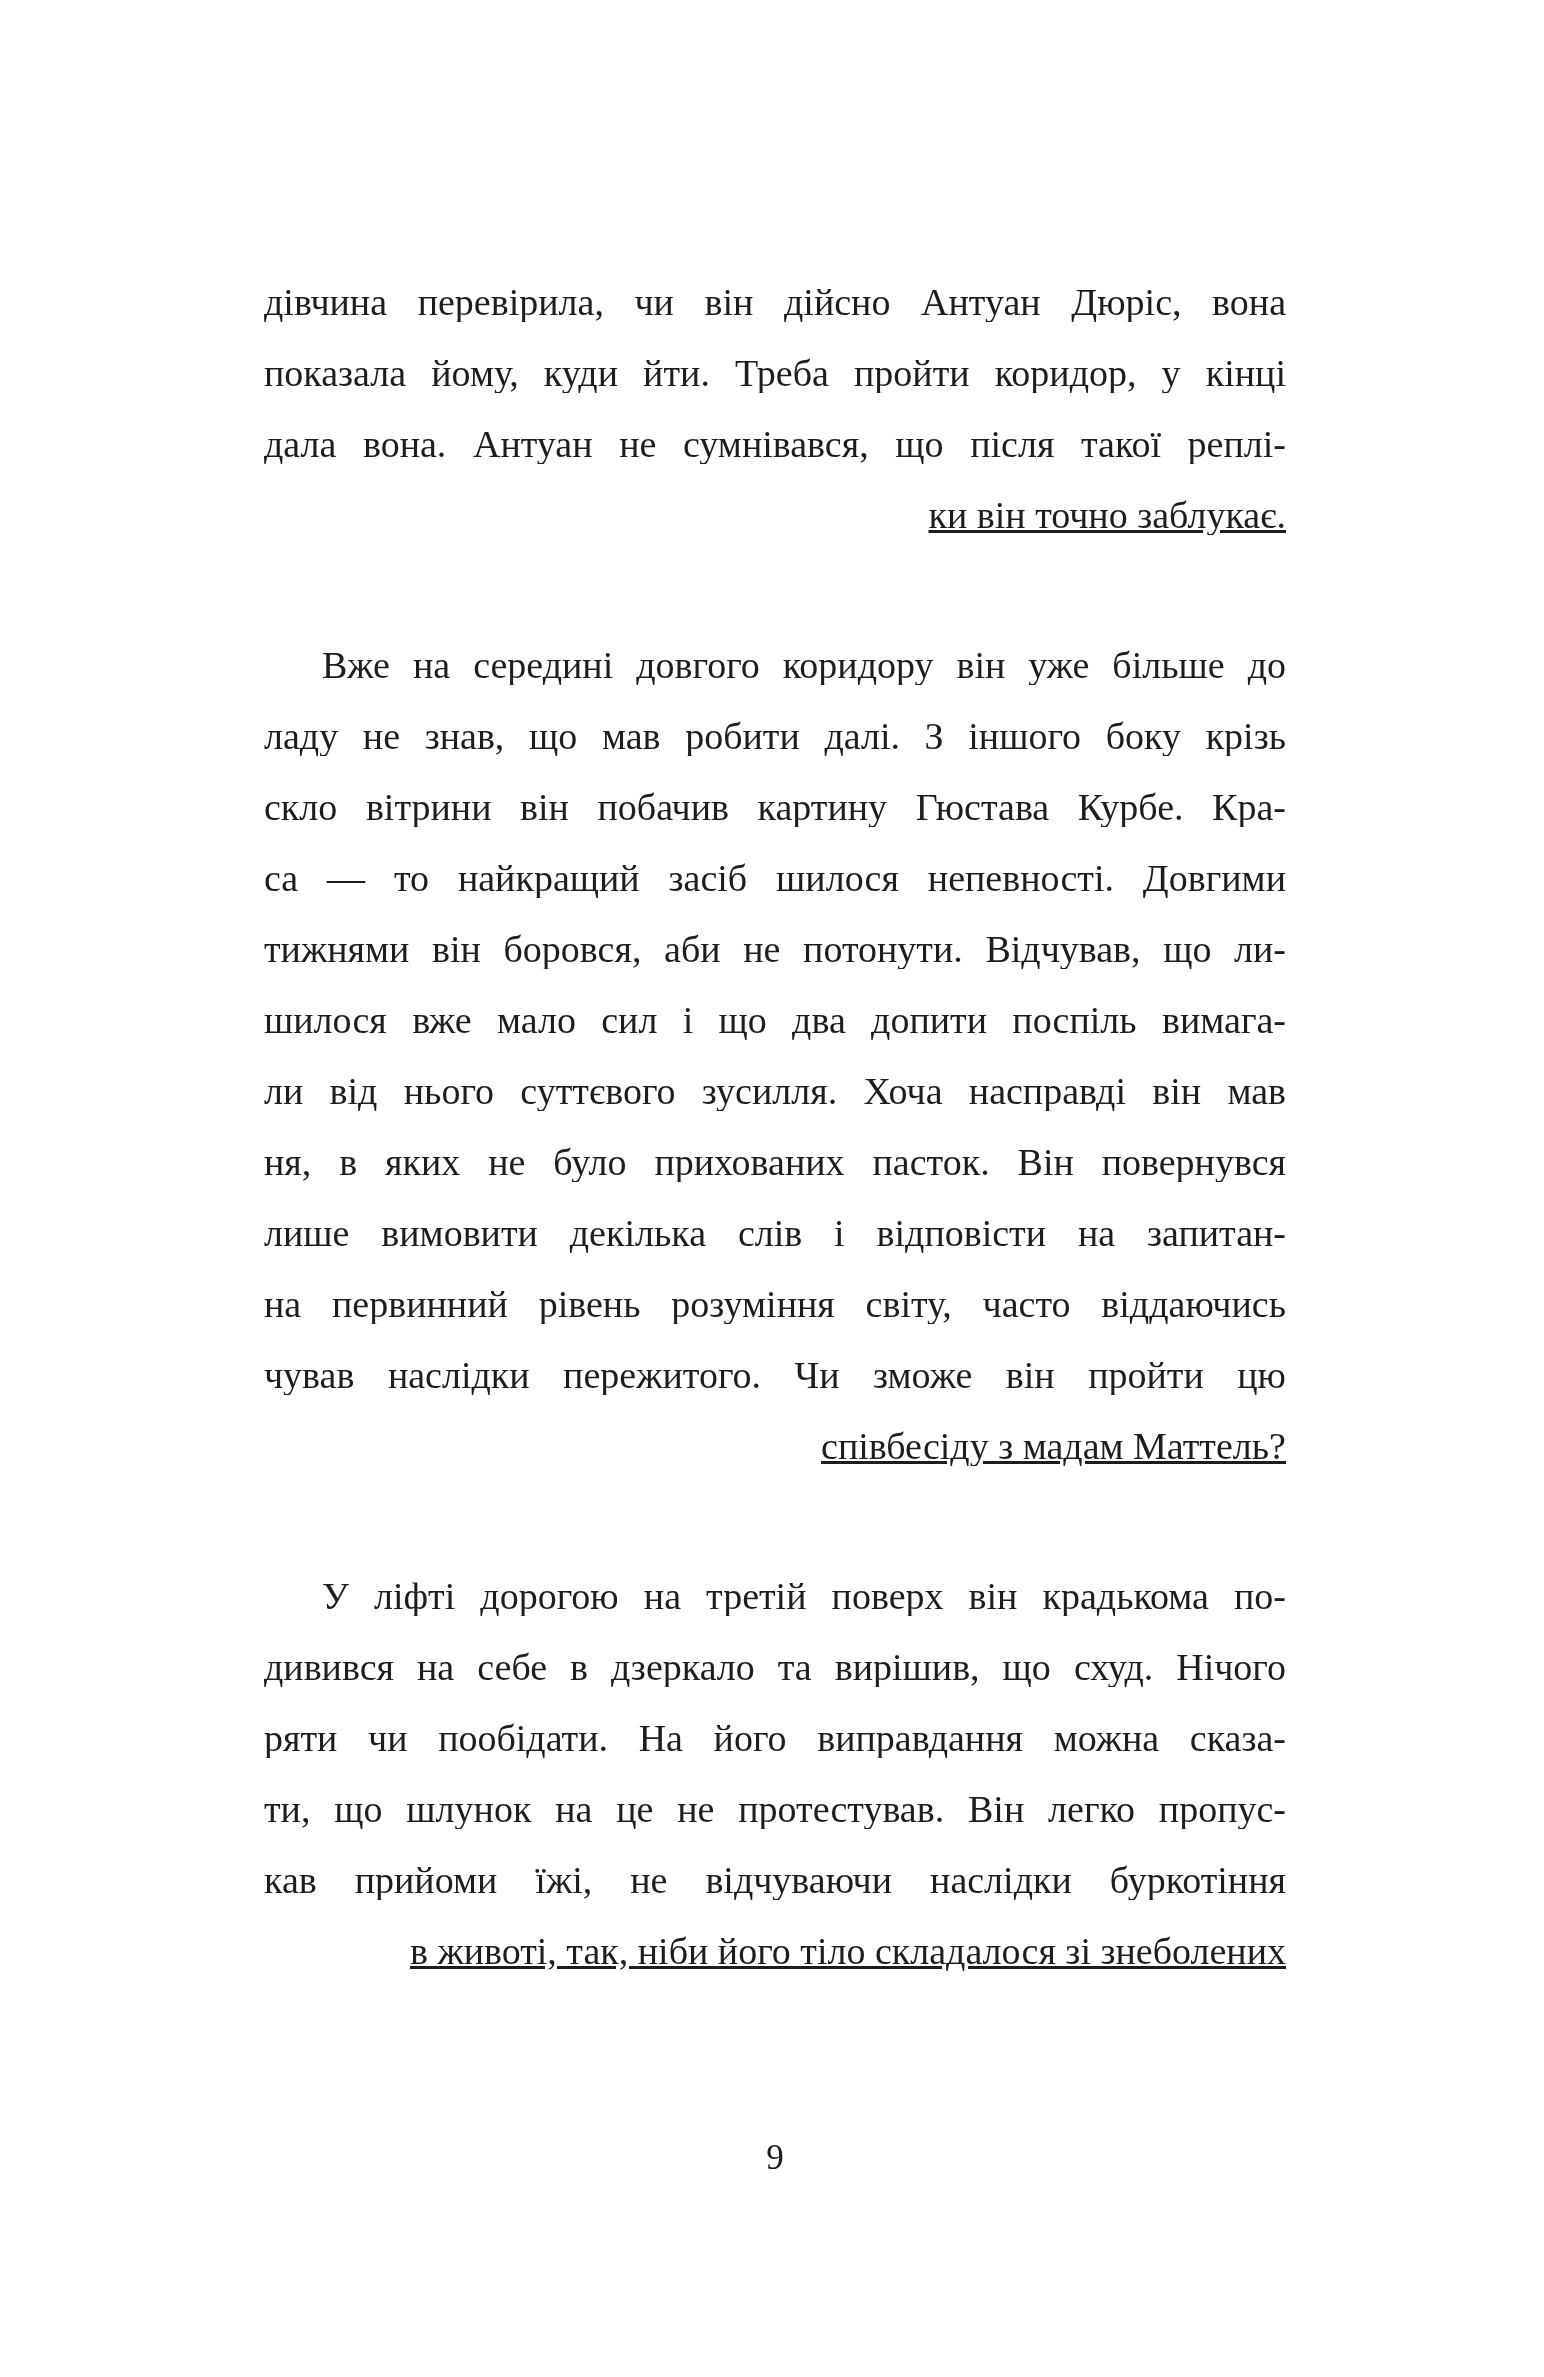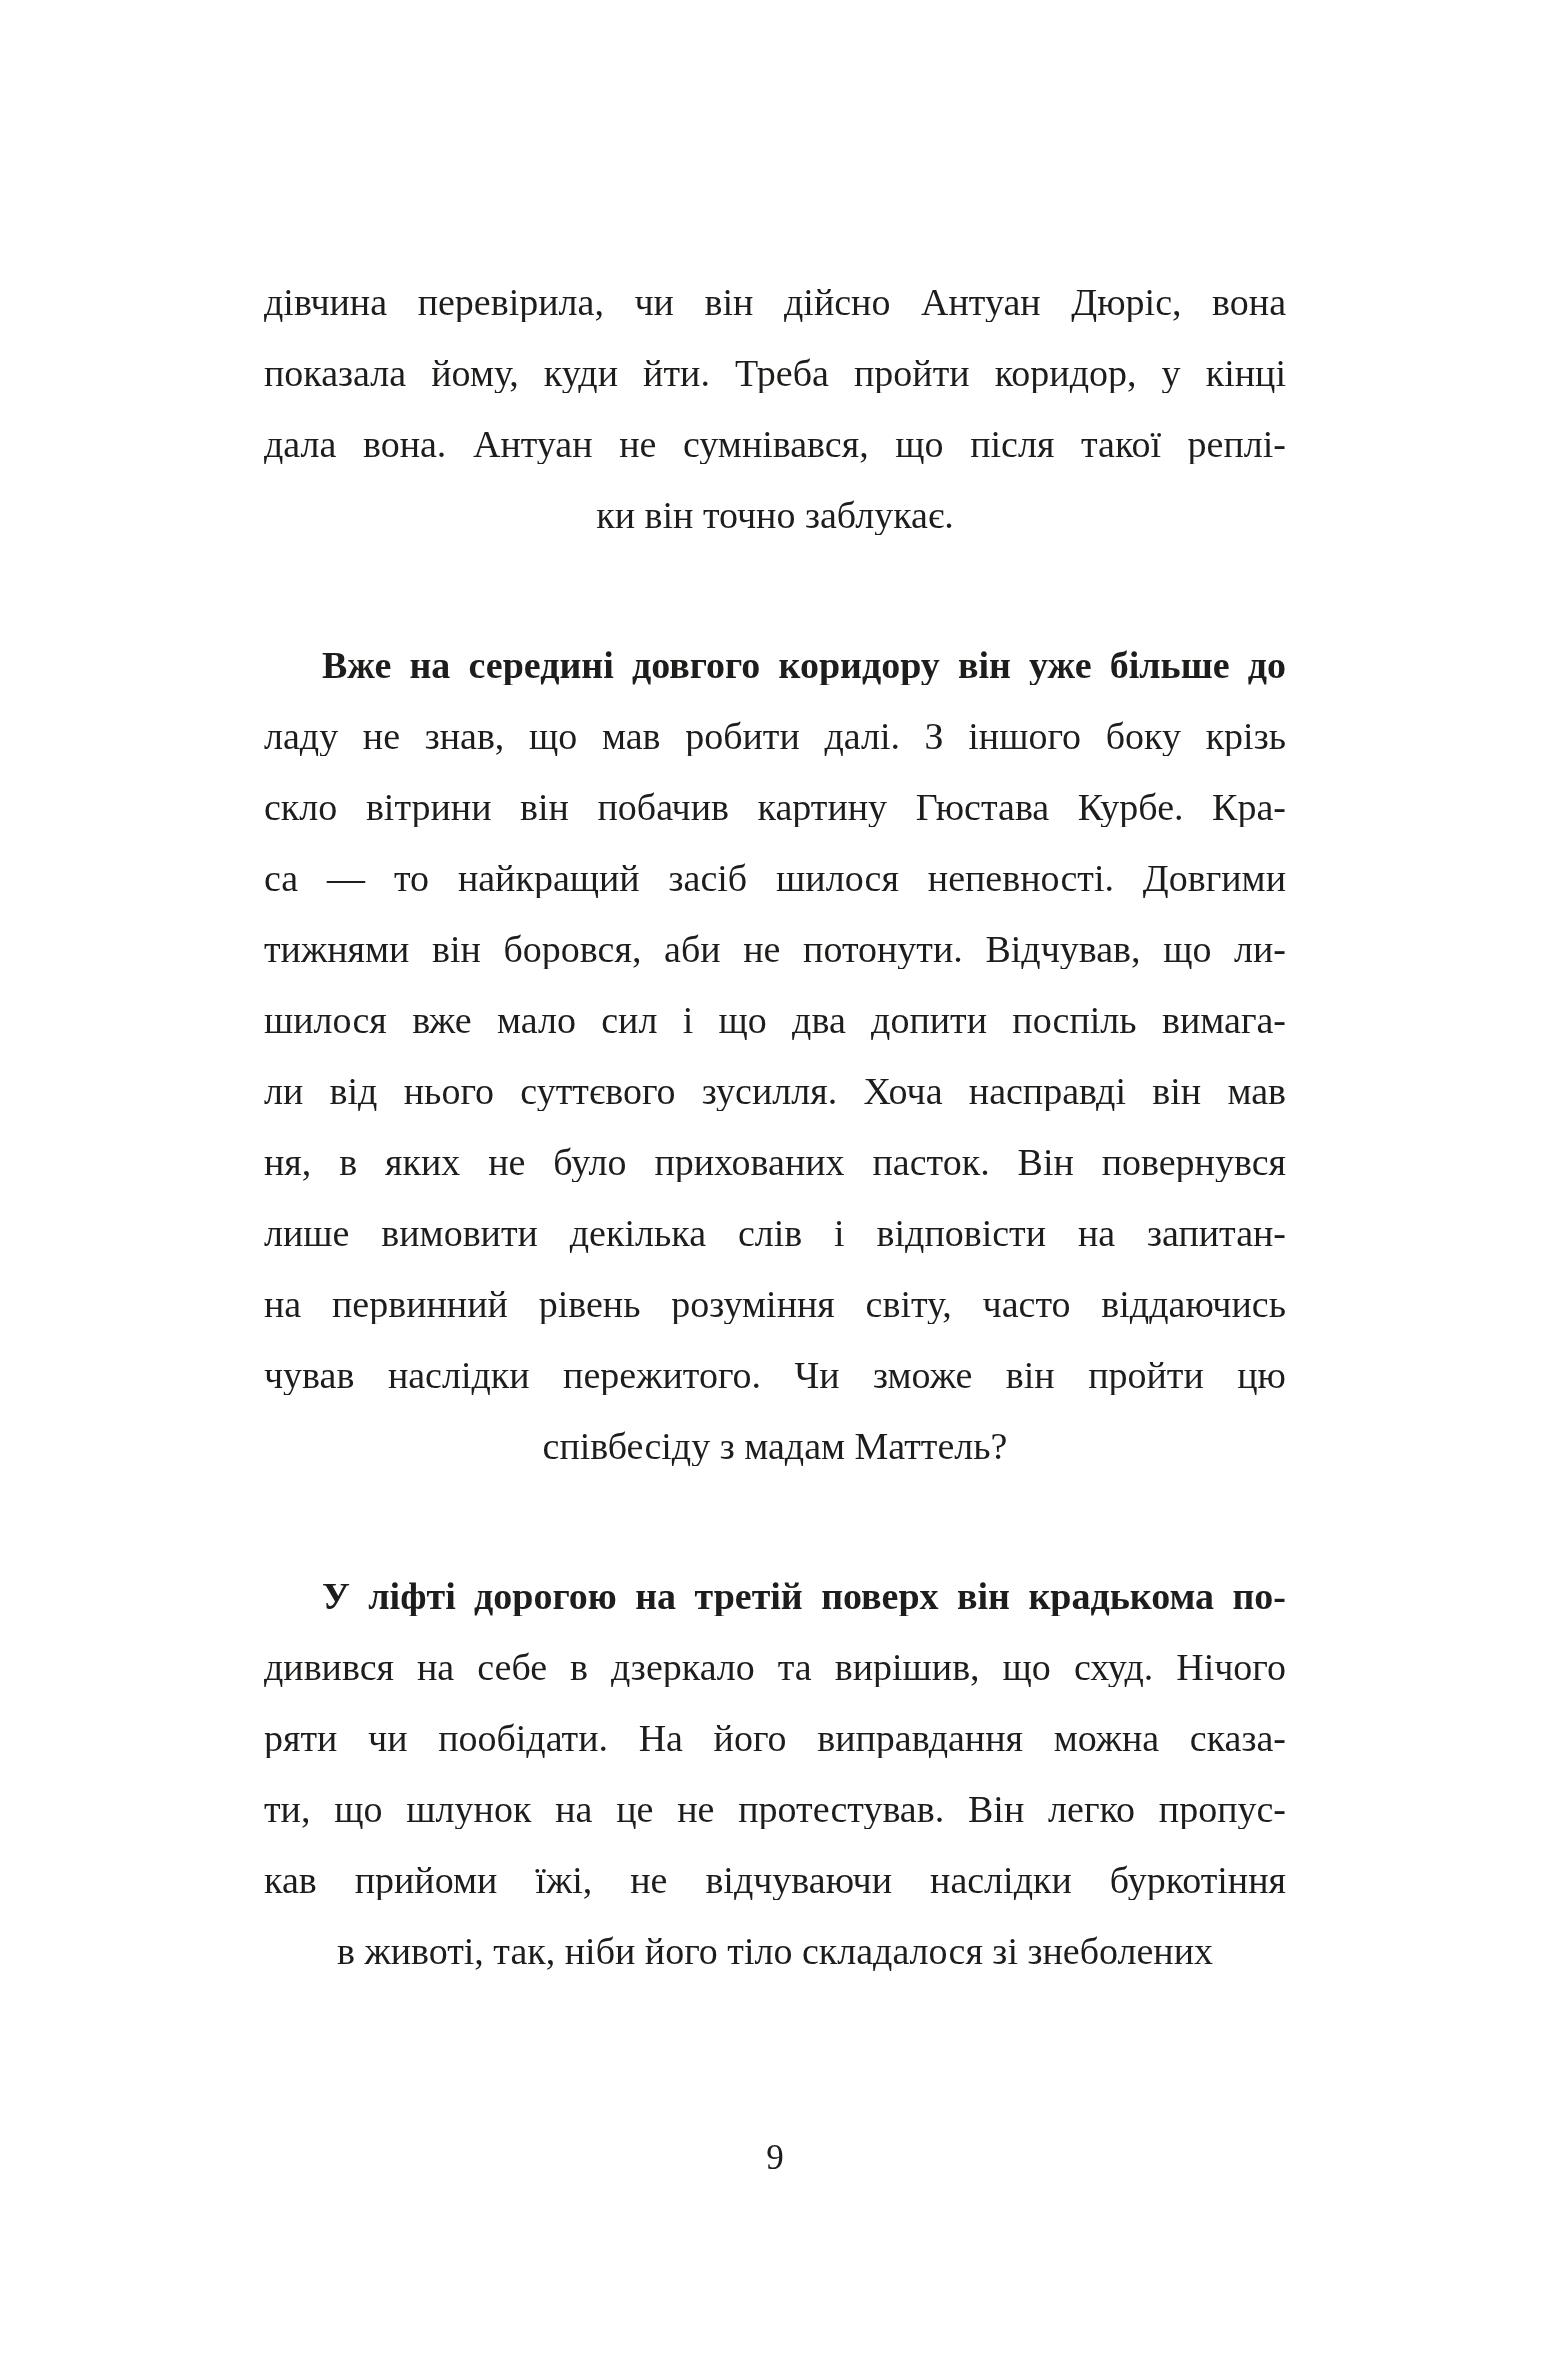--- a/index.html
+++ b/index.html
@@ -34,26 +34,26 @@
     white-space: normal;
   }
   
   .line::after {
     content: "";
     display: inline-block;
     width: 100%;
     height: 0;
   }
   .line.last {
-    text-align: center;
+    text-align: right;
+    text-decoration: underline;
   }
   .line.last::after { content: none; }
   .para.indent .line:first-child {
     text-indent: 58px;
-    font-weight: bold;
   }
   .page-number {
     position: absolute;
     left: 200px;
     top: 2102px;
     width: 1118px;
     text-align: center;
     font-size: 35px;
     line-height: 48px;
     color: #1d1d1b;

